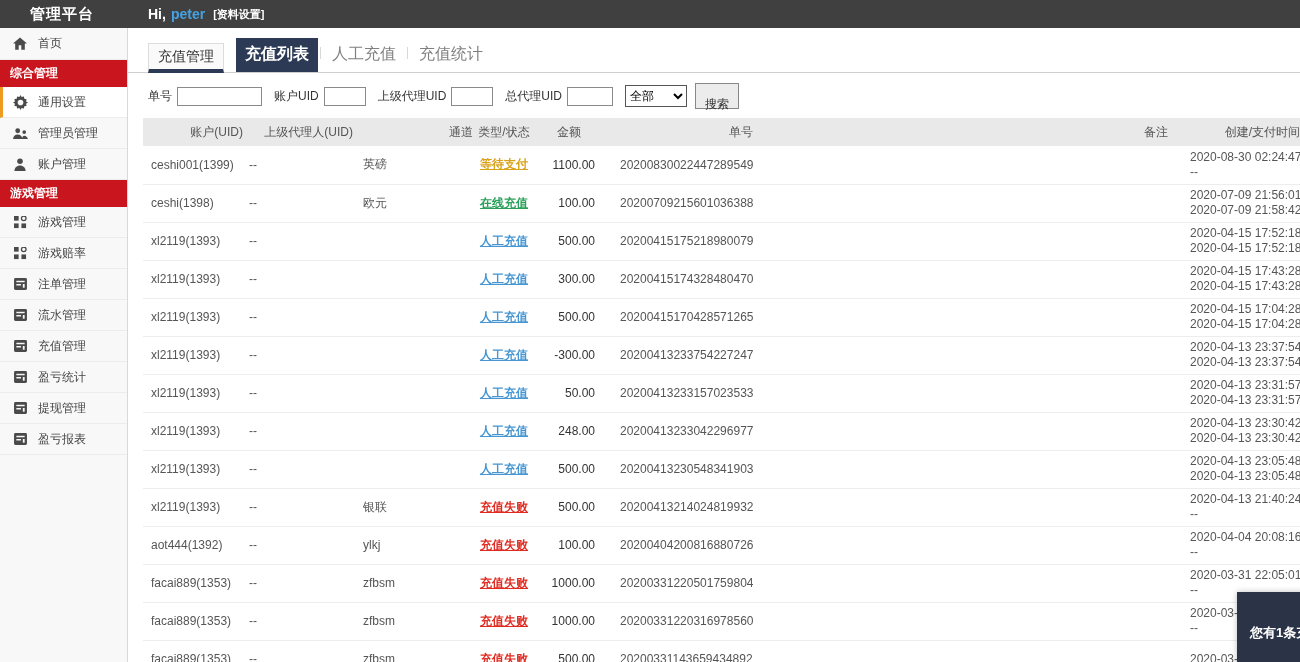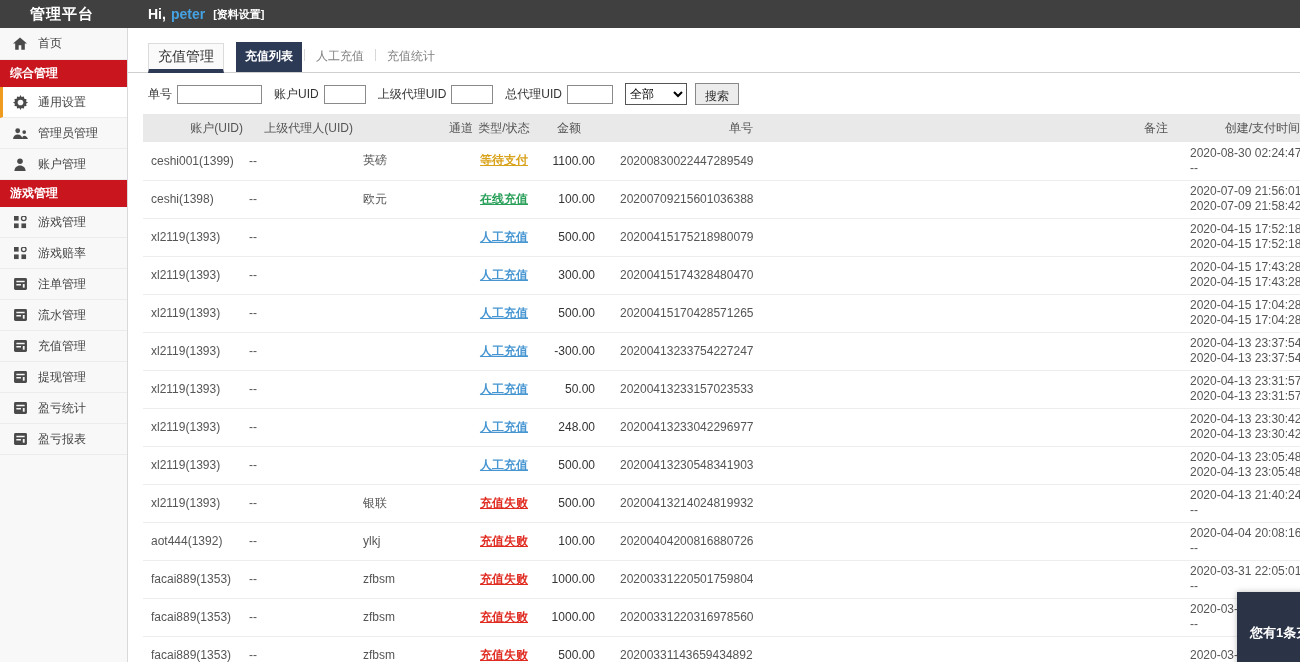--- a/index.html
+++ b/index.html
@@ -28,32 +28,32 @@
   .side-item .icon svg { display:block; }
   .side-label { font-size:12px; color:#444; margin-left:10px; white-space:nowrap; }
   .side-section { height:27px; background:#c8151e; color:#fff; font-size:12px; font-weight:bold;
     display:flex; align-items:center; padding-left:10px; }
 
   
   .tab-row { display:flex; align-items:flex-end; border-bottom:1px solid #cfcfcf; height:45px; padding-left:20px; }
   .page-tab { margin-bottom:-1px; border:1px solid #dcdcdc; border-bottom:4px solid #2d3a55;
     background:#fafafa; padding:4px 9px 3px; font-size:14px; color:#333; white-space:nowrap; }
   .sub-tabs { display:flex; align-items:center; margin-left:12px; }
-  .sub-tab { font-size:12px; color:#808080; padding:6px 9px 7px; cursor:pointer; white-space:nowrap; }
+  .sub-tab { font-size:16px; color:#808080; padding:6px 9px 7px; cursor:pointer; white-space:nowrap; }
   .sub-tab.active { background:#2d3a55; color:#fff; font-weight:bold; }
   .sub-sep { width:1px; height:12px; background:#d8d8d8; margin:0 2px 4px; }
 
   
   .filter-row { display:flex; align-items:center; margin:10px 0 9px 20px; }
   .f-label { font-size:12px; color:#333; margin-right:5px; white-space:nowrap; }
   .f-input { height:19px; border:1px solid #8a8a8a; background:#fff; margin-right:12px; font-size:12px; padding:0 3px; }
   .w-order { width:85px; } .w-acc { width:42px; } .w-pa { width:42px; } .w-ta { width:46px; }
   .f-select { height:22px; width:62px; border:1px solid #555; background:#fff; font-size:12px; margin-right:8px;
     font-family:"Liberation Sans","DejaVu Sans",sans-serif; }
-  .f-btn { height:22px; padding:4px 9px; font-size:12px; color:#333; background:#ececec; border:1px solid #888;
+  .f-btn { height:22px; padding:12px 9px; font-size:12px; color:#333; background:#ececec; border:1px solid #888;
     cursor:pointer; font-family:"Liberation Sans","DejaVu Sans",sans-serif; }
 
   
   table { border-collapse:collapse; table-layout:fixed; width:1157px; margin-left:15px; }
   thead th { background:#e9e9e9; height:28px; font-weight:normal; font-size:12px; color:#555;
     text-align:right; white-space:nowrap; overflow:hidden; }
   tbody td { height:38px; border-bottom:1px solid #ededed; font-size:12px; color:#555;
     white-space:nowrap; overflow:hidden; }
   .c1 { width:100px; padding-left:8px; }
   .c2 { width:110px; padding-left:6px; }
@@ -198,33 +198,33 @@
 
   <div class="side-item">
     <span class="icon">
           <svg width="13" height="12" viewBox="0 0 14 13">
             <rect x="0" y="0" width="14" height="13" rx="1.5" fill="#4a4a4a"></rect>
             <rect x="2.5" y="3" width="9" height="1.6" fill="#f8f8f8"></rect>
             <rect x="2.5" y="6.5" width="5" height="1.6" fill="#f8f8f8"></rect>
             <rect x="9.5" y="6.5" width="2" height="4" fill="#f8f8f8"></rect>
           </svg>
         </span>
+    <span class="side-label">盈亏统计</span>
+  </div>
+
+  <div class="side-item">
+    <span class="icon">
+          <svg width="13" height="12" viewBox="0 0 14 13">
+            <rect x="0" y="0" width="14" height="13" rx="1.5" fill="#4a4a4a"></rect>
+            <rect x="2.5" y="3" width="9" height="1.6" fill="#f8f8f8"></rect>
+            <rect x="2.5" y="6.5" width="5" height="1.6" fill="#f8f8f8"></rect>
+            <rect x="9.5" y="6.5" width="2" height="4" fill="#f8f8f8"></rect>
+          </svg>
+        </span>
     <span class="side-label">提现管理</span>
-  </div>
-
-  <div class="side-item">
-    <span class="icon">
-          <svg width="13" height="12" viewBox="0 0 14 13">
-            <rect x="0" y="0" width="14" height="13" rx="1.5" fill="#4a4a4a"></rect>
-            <rect x="2.5" y="3" width="9" height="1.6" fill="#f8f8f8"></rect>
-            <rect x="2.5" y="6.5" width="5" height="1.6" fill="#f8f8f8"></rect>
-            <rect x="9.5" y="6.5" width="2" height="4" fill="#f8f8f8"></rect>
-          </svg>
-        </span>
-    <span class="side-label">盈亏统计</span>
   </div>
 
   <div class="side-item">
     <span class="icon">
           <svg width="13" height="12" viewBox="0 0 14 13">
             <rect x="0" y="0" width="14" height="13" rx="1.5" fill="#4a4a4a"></rect>
             <rect x="2.5" y="3" width="9" height="1.6" fill="#f8f8f8"></rect>
             <rect x="2.5" y="6.5" width="5" height="1.6" fill="#f8f8f8"></rect>
             <rect x="9.5" y="6.5" width="2" height="4" fill="#f8f8f8"></rect>
           </svg>

